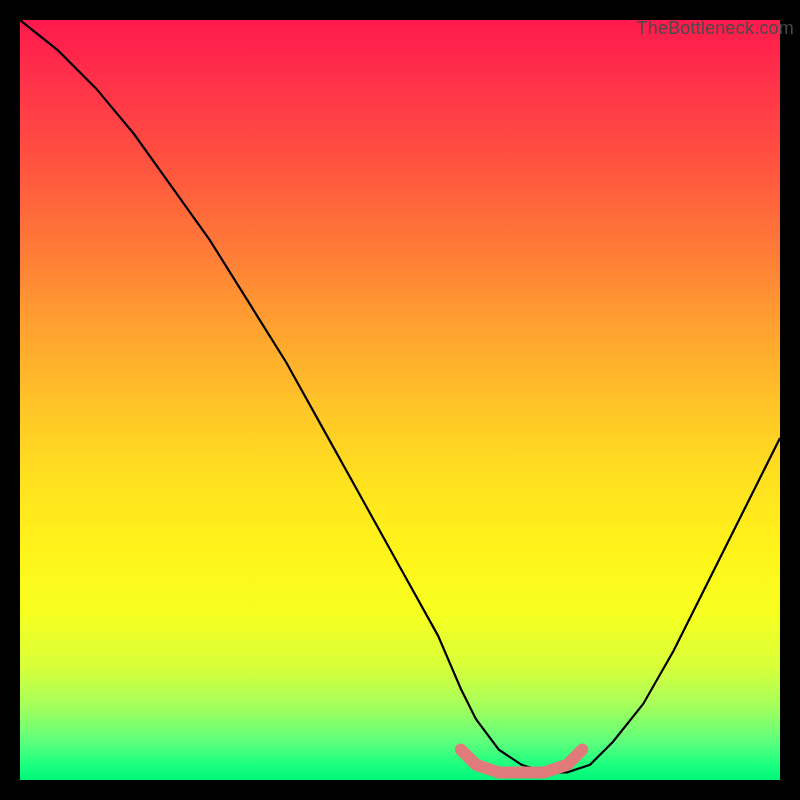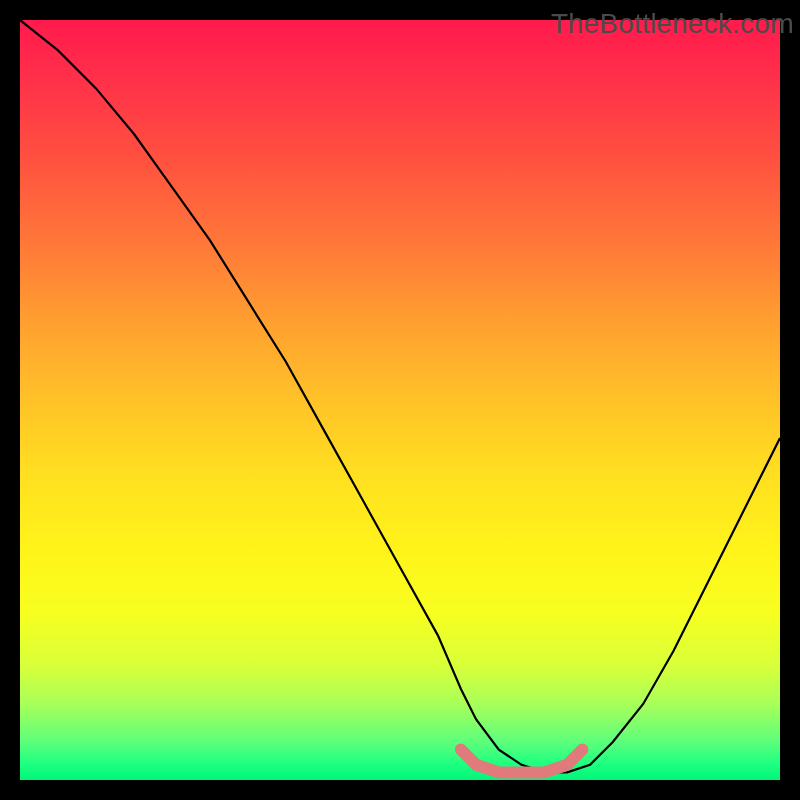--- a/index.html
+++ b/index.html
@@ -49,24 +49,24 @@
   }
   .curve-svg {
     position: absolute;
     left: 0;
     top: 0;
     width: 100%;
     height: 100%;
   }
   .watermark {
     position: absolute;
-    top: 8px;
+    top: 18px;
     right: 6px;
     color: #4a4a4a;
-    font-size: 28px;
+    font-size: 18px;
     font-weight: 400;
     letter-spacing: 0.2px;
     z-index: 10;
   }
 </style>
 </head>
 <body>
 
 <div class="chart-frame">
 

